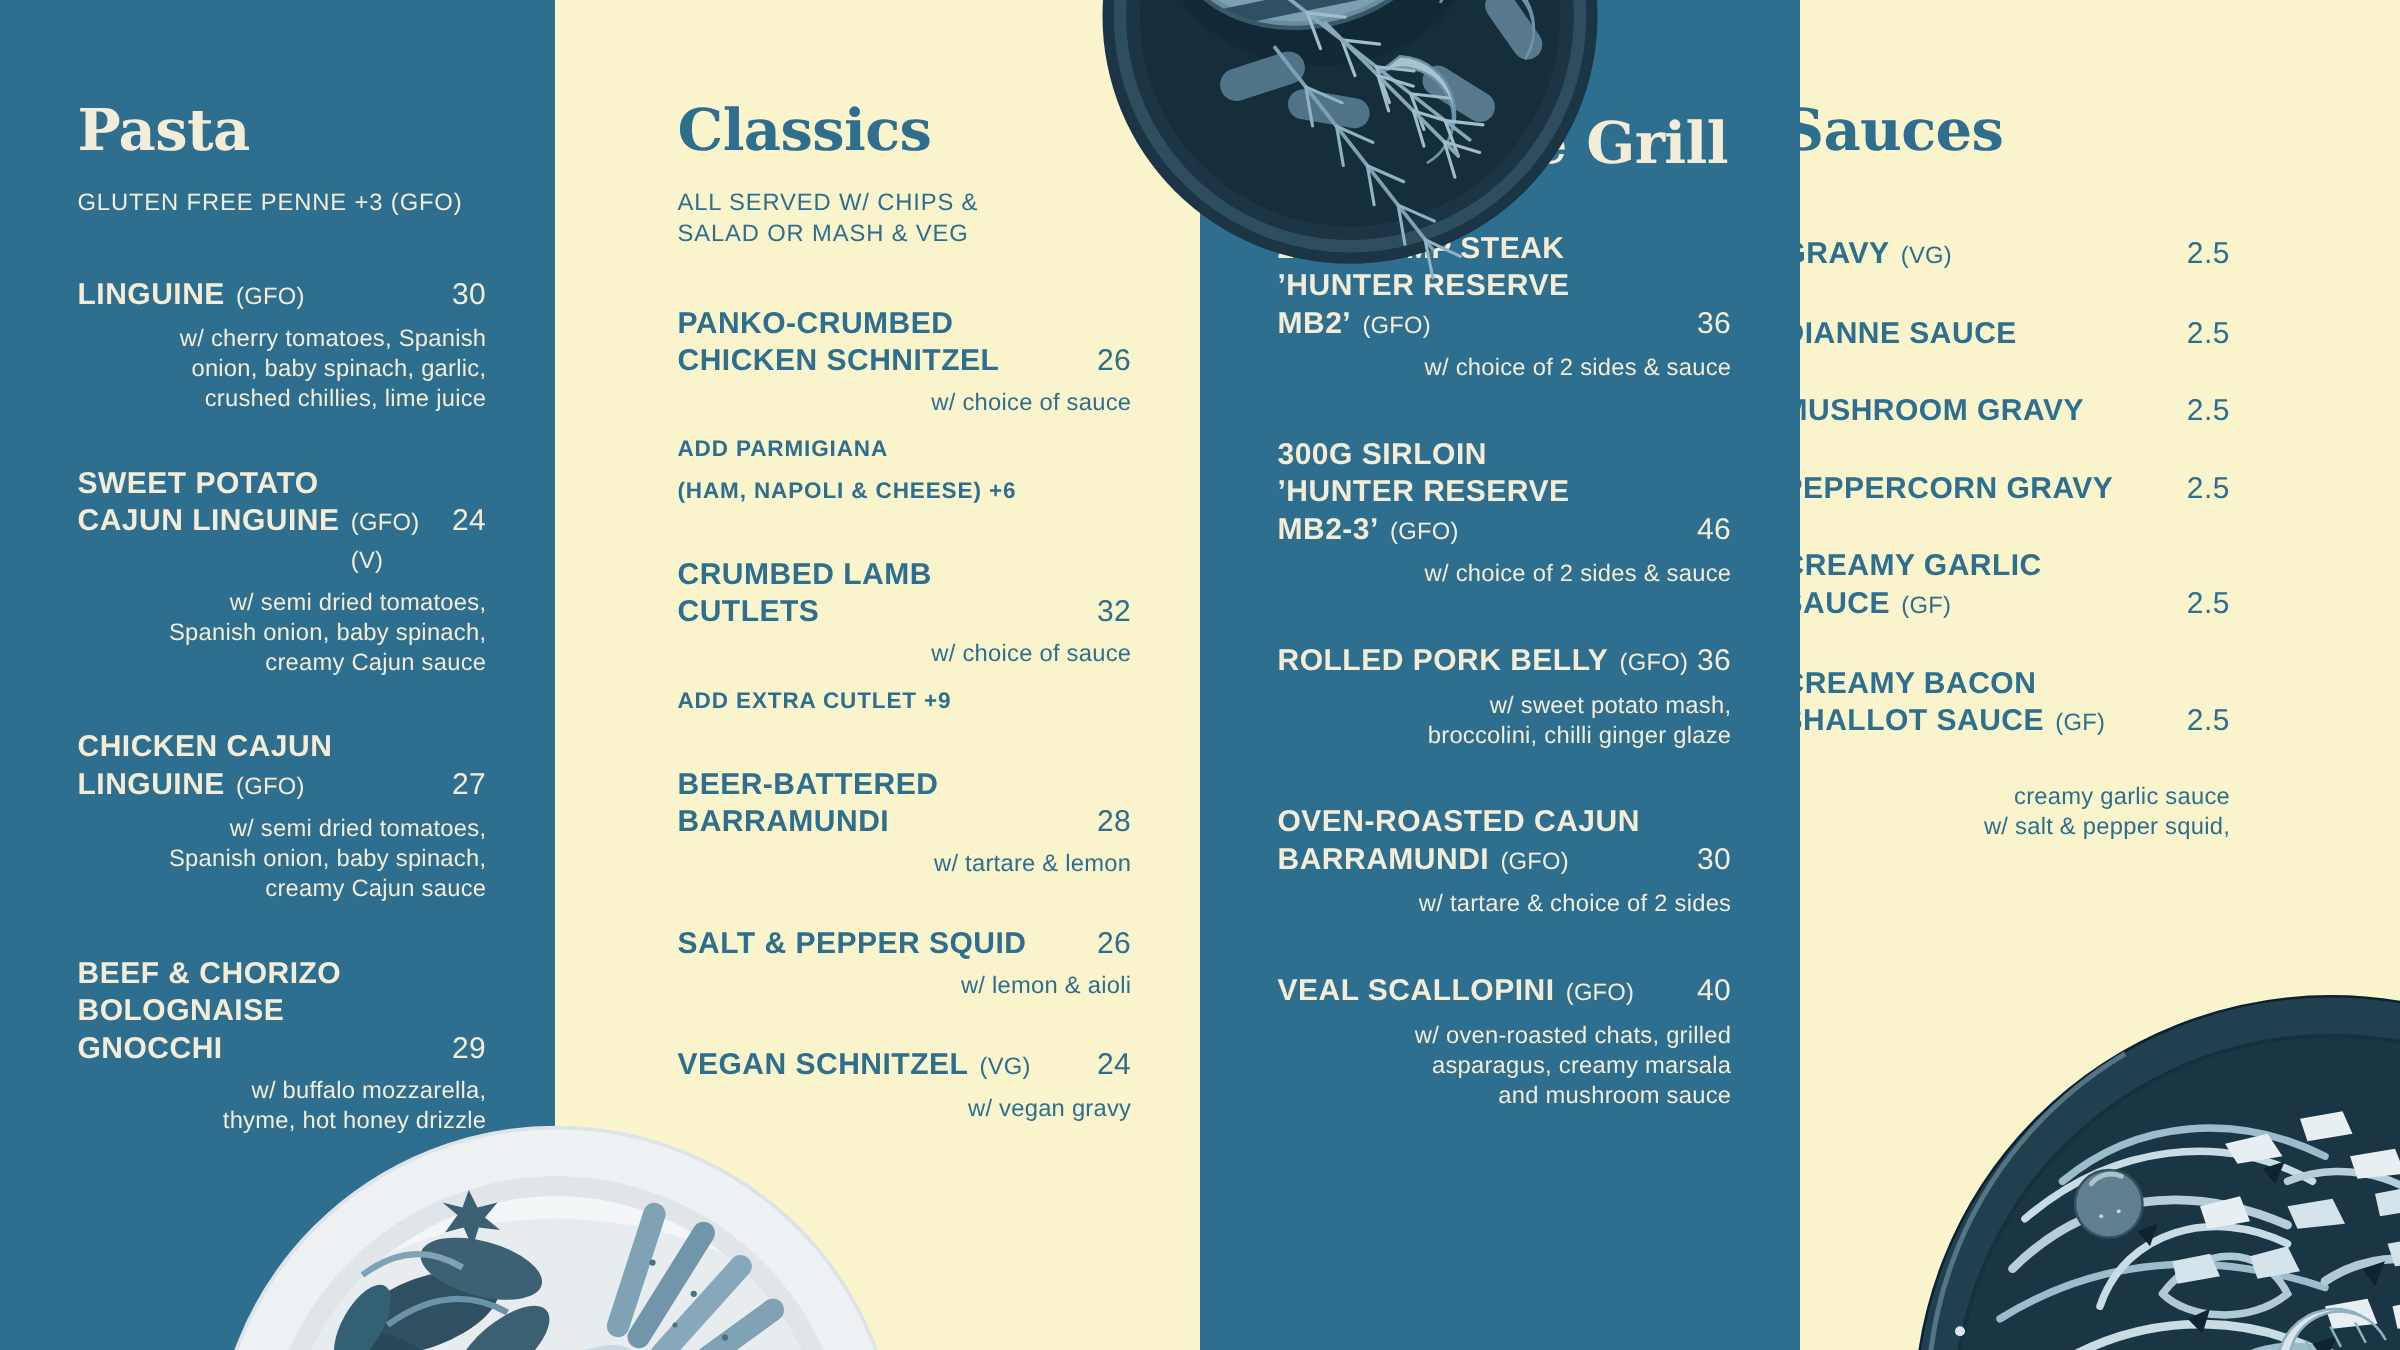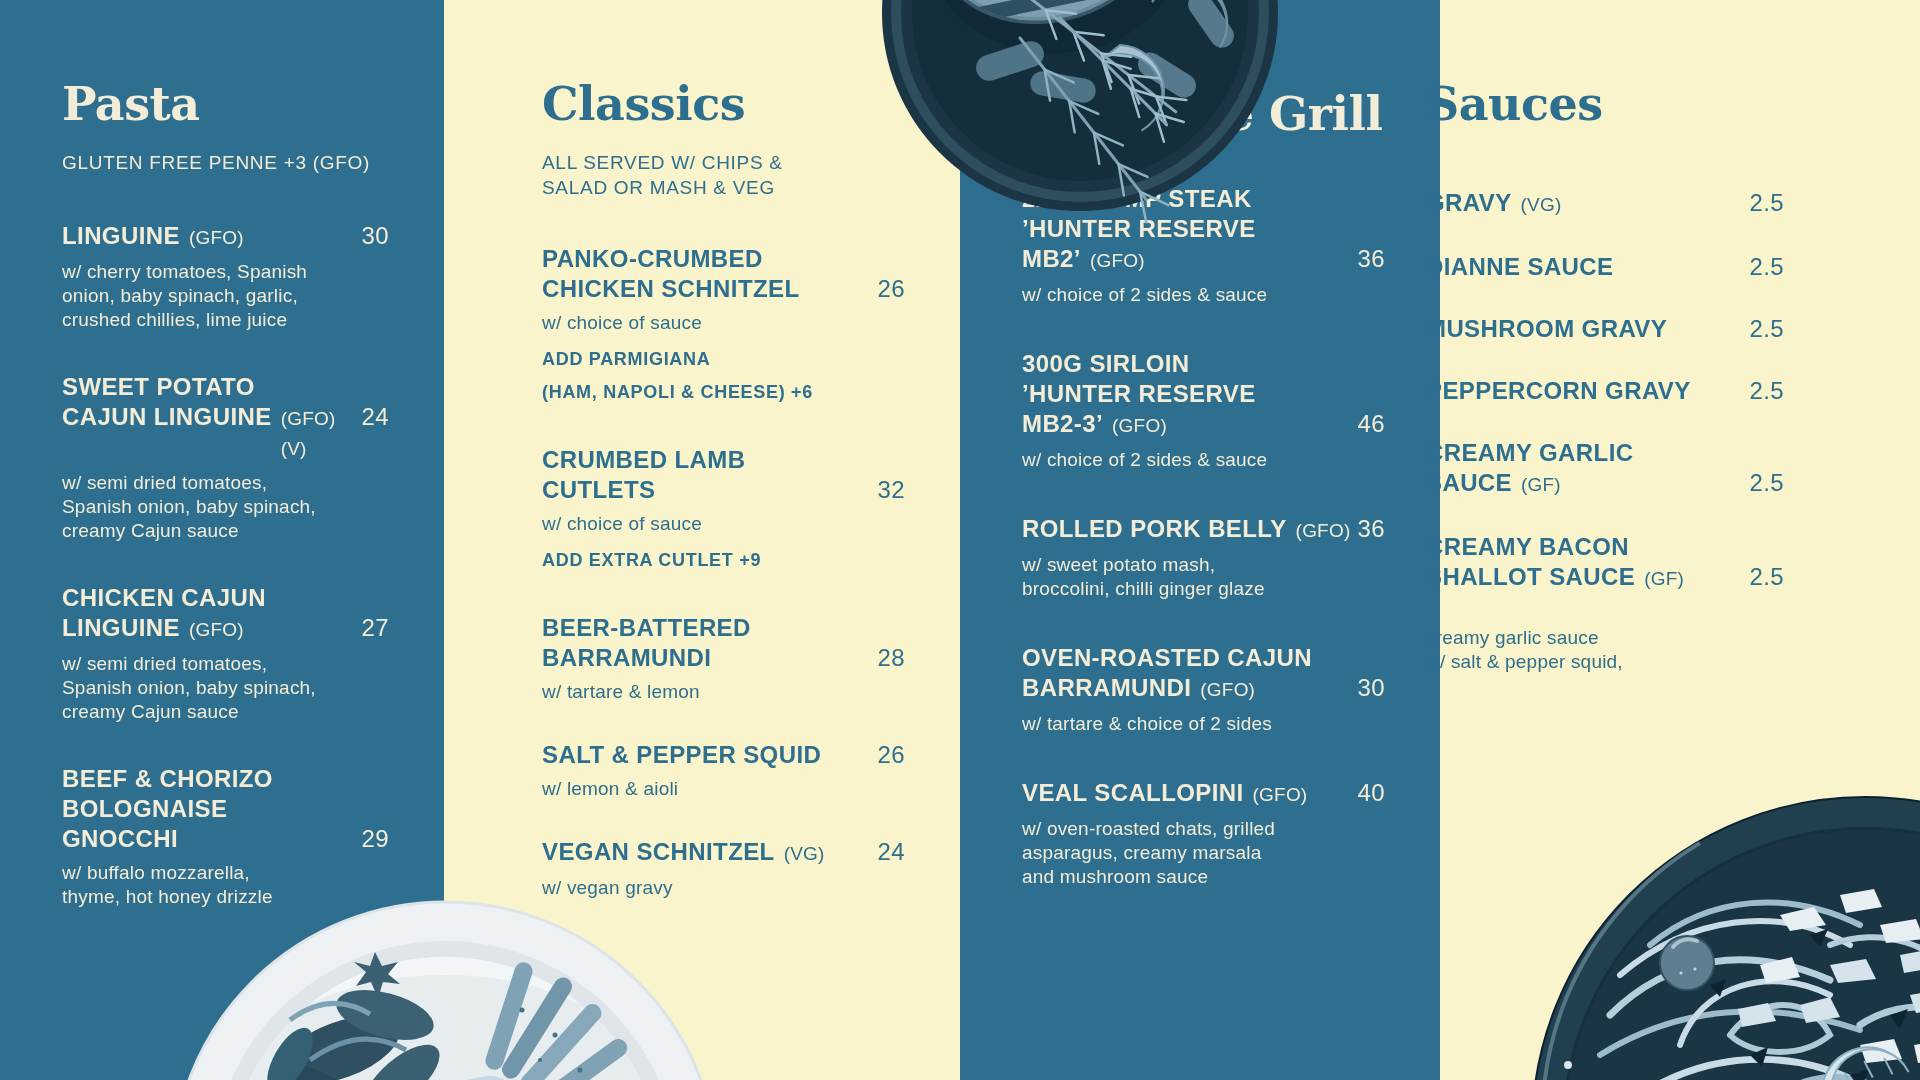--- a/index.html
+++ b/index.html
@@ -37,21 +37,21 @@
   #col-grill .item{margin-bottom:42px;}
   #col-sauces .item{margin-bottom:32px;}
 
   .name-row{display:flex;align-items:baseline;font-weight:700;font-size:24px;line-height:30px;
             letter-spacing:0.4px;}
   .name{white-space:nowrap;}
   .tag{font-weight:400;font-size:19px;margin-left:9px;letter-spacing:0.2px;}
   .price{margin-left:auto;font-weight:400;font-size:24px;}
 
   .desc{margin-top:7px;}
-  .desc-line{font-size:19px;line-height:24px;letter-spacing:0.2px;}
+  .desc-line{font-size:19px;line-height:24px;letter-spacing:0.2px;text-align:right;}
 
   .note{margin:-28px 0 36px 0;}
   .note-line{font-weight:700;font-size:18px;line-height:33px;letter-spacing:0.7px;}
 
   .photo{position:absolute;z-index:5;pointer-events:none;}
   #photo-pan{left:880px;top:-187px;width:400px;height:460px;}
   #photo-plate{left:170px;top:900px;width:550px;height:550px;}
   #photo-bowl{left:1530px;top:795px;width:670px;height:670px;}
 </style>
 </head>

